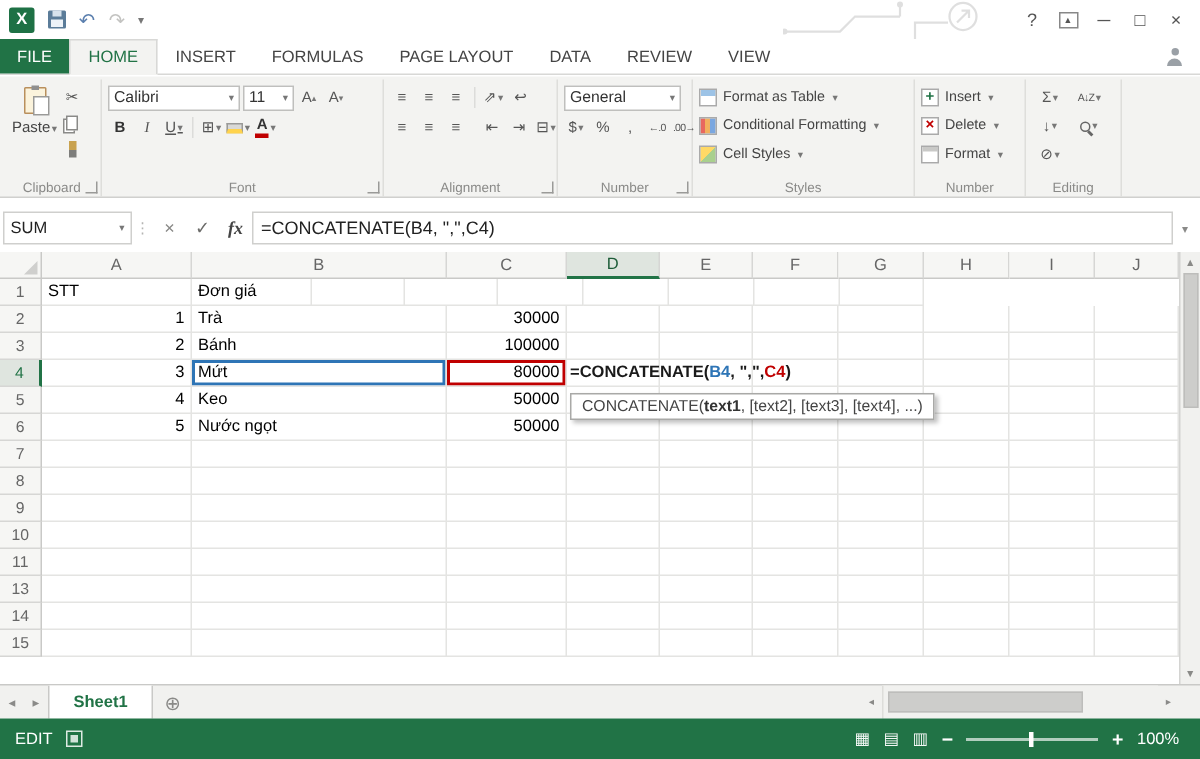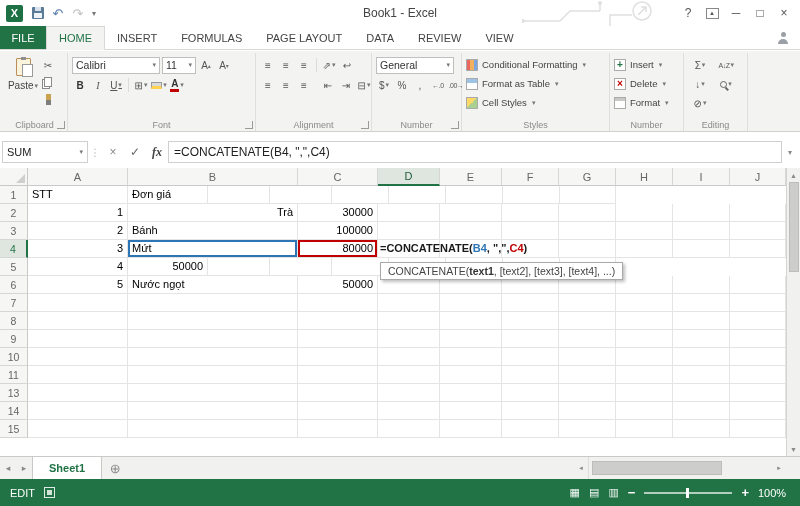--- a/index.html
+++ b/index.html
@@ -140,21 +140,20 @@
 <body>
 
 <div class="titlebar">
   <span class="xl-logo">X</span>
   <span class="qbtn">
       <span class="icon-save"></span>
     </span>
   <span class="qbtn">↶</span>
   <span class="qbtn redo">↷</span>
   <span class="qbtn ddq">▾</span>
-  <span class="tb-title">Book1 - Excel</span>
   <svg class="deco" width="150" height="26" viewBox="0 0 150 26">
     <g stroke="#dcdcdc" fill="none" stroke-width="1.5">
       <circle cx="120" cy="11" r="9"></circle>
       <path d="M116 15 L124 7 M119 7 h5 v5"></path>
       <path d="M0 21 H38 L48 11 H78 M78 11 V3 M88 26 V15 H110"></path>
     </g>
     <g fill="#dcdcdc">
         <circle cx="78" cy="3" r="2"></circle>
         <circle cx="1" cy="21" r="2"></circle>
       </g>
@@ -276,27 +275,27 @@
       <span class="mini">,</span>
       <span class="mini tiny2">←.0</span>
       <span class="mini tiny2">.00→</span>
     </div>
     <div class="rg-label">Number</div>
     <span class="launcher"></span>
   </div>
 
   <div class="rg" style="width:148px">
     <div class="style-item">
+      <span class="ic ic-ft"></span>
+      <span>Format as Table</span>
+      <i class="dd">▾</i>
+    </div>
+    <div class="style-item">
       <span class="ic ic-cf"></span>
       <span>Conditional Formatting</span>
-      <i class="dd">▾</i>
-    </div>
-    <div class="style-item">
-      <span class="ic ic-ft"></span>
-      <span>Format as Table</span>
       <i class="dd">▾</i>
     </div>
     <div class="style-item">
       <span class="ic ic-cs"></span>
       <span>Cell Styles</span>
       <i class="dd">▾</i>
     </div>
     <div class="rg-label">Styles</div>
   </div>
 
@@ -372,21 +371,21 @@
       <div class="cell" style="width: 62px;"></div>
       <div class="cell" style="width: 57px;"></div>
       <div class="cell" style="width: 57px;"></div>
       <div class="cell" style="width: 57px;"></div>
       <div class="cell" style="width: 57px;"></div>
       <div class="cell" style="width: 56px;"></div>
     </div>
     <div class="g-row">
       <div class="row-h">2</div>
       <div class="cell" style="width: 100px; text-align: right;">1</div>
-      <div class="cell" style="width: 170px; text-align: right;">Trà</div>
+      <div class="cell" style="width: 170px; text-align: left;">Trà</div>
       <div class="cell" style="width: 80px; text-align: right;">30000</div>
       <div class="cell" style="width: 62px;"></div>
       <div class="cell" style="width: 62px;"></div>
       <div class="cell" style="width: 57px;"></div>
       <div class="cell" style="width: 57px;"></div>
       <div class="cell" style="width: 57px;"></div>
       <div class="cell" style="width: 57px;"></div>
       <div class="cell" style="width: 56px;"></div>
     </div>
     <div class="g-row">
@@ -411,20 +410,21 @@
       <div class="cell" style="width: 62px;"></div>
       <div class="cell" style="width: 57px;"></div>
       <div class="cell" style="width: 57px;"></div>
       <div class="cell" style="width: 57px;"></div>
       <div class="cell" style="width: 57px;"></div>
       <div class="cell" style="width: 56px;"></div>
     </div>
     <div class="g-row">
       <div class="row-h">5</div>
       <div class="cell" style="width: 100px; text-align: right;">4</div>
+      <div class="cell" style="width: 170px; text-align: left;">Keo</div>
       <div class="cell" style="width: 80px; text-align: right;">50000</div>
       <div class="cell" style="width: 62px;"></div>
       <div class="cell" style="width: 62px;"></div>
       <div class="cell" style="width: 57px;"></div>
       <div class="cell" style="width: 57px;"></div>
       <div class="cell" style="width: 57px;"></div>
       <div class="cell" style="width: 57px;"></div>
       <div class="cell" style="width: 56px;"></div>
     </div>
     <div class="g-row">

